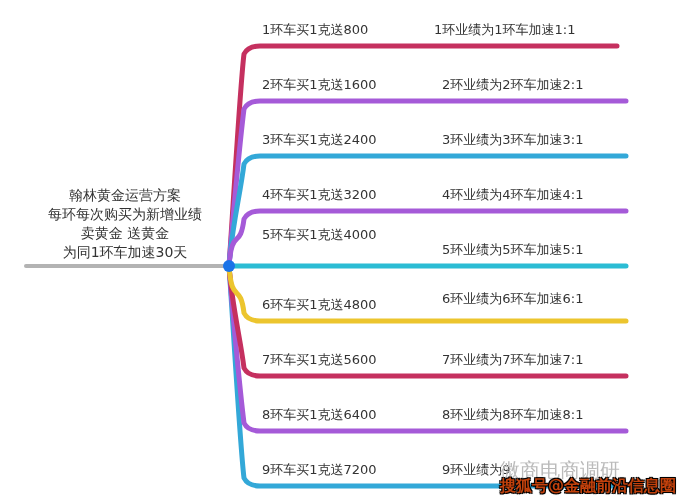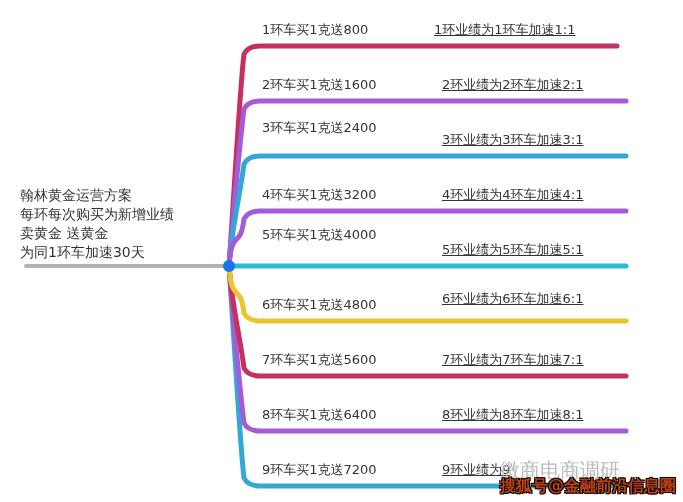--- a/index.html
+++ b/index.html
@@ -3,28 +3,28 @@
   <meta charset="utf-8">
   <style>
     html, body { margin: 0; padding: 0; }
     body {
       width: 683px; height: 502px; background: #ffffff; position: relative; overflow: hidden;
       font-family: "DejaVu Sans", "Liberation Sans", sans-serif;
     }
     #mindmap { position: absolute; left: 0; top: 0; }
     .root-text {
       position: absolute; left: 20px; top: 186px; width: 210px;
-      text-align: left; font-size: 14px; line-height: 19px; color: #333333;
+      text-align: center; font-size: 14px; line-height: 19px; color: #333333;
     }
     .root-text div { white-space: nowrap; }
     .branch-left, .branch-right {
       position: absolute; font-size: 13px; color: #333333; white-space: nowrap; line-height: 18px;
     }
     .branch-left { left: 262px; }
-    .branch-right { left: 442px; text-decoration: underline; }
+    .branch-right { left: 442px; }
     .watermark {
       position: absolute; left: 500px; top: 457px; font-size: 20px; color: #bbbbbb; white-space: nowrap;
     }
     .watermark-2 {
       position: absolute; left: 500px; top: 476px; font-size: 16px; font-weight: bold; color: #c2410c;
       white-space: nowrap; text-shadow: 0 0 2px #000, 1px 1px 0 #000, -1px -1px 0 #000, 1px -1px 0 #000, -1px 1px 0 #000;
     }
   </style>
 </head>
 <body>
@@ -49,21 +49,21 @@
   <div>卖黄金 送黄金</div>
   <div>为同1环车加速30天</div>
 </div>
 
 <div class="branch-left" style="top:21px">1环车买1克送800</div>
 <div class="branch-right" style="top:21px; left:434px">1环业绩为1环车加速1:1</div>
 
 <div class="branch-left" style="top:76px">2环车买1克送1600</div>
 <div class="branch-right" style="top:76px">2环业绩为2环车加速2:1</div>
 
-<div class="branch-left" style="top:119px">3环车买1克送2400</div>
+<div class="branch-left" style="top:131px">3环车买1克送2400</div>
 <div class="branch-right" style="top:131px">3环业绩为3环车加速3:1</div>
 
 <div class="branch-left" style="top:186px">4环车买1克送3200</div>
 <div class="branch-right" style="top:186px">4环业绩为4环车加速4:1</div>
 
 <div class="branch-left" style="top:226px">5环车买1克送4000</div>
 <div class="branch-right" style="top:241px">5环业绩为5环车加速5:1</div>
 
 <div class="branch-left" style="top:296px">6环车买1克送4800</div>
 <div class="branch-right" style="top:290px">6环业绩为6环车加速6:1</div>

